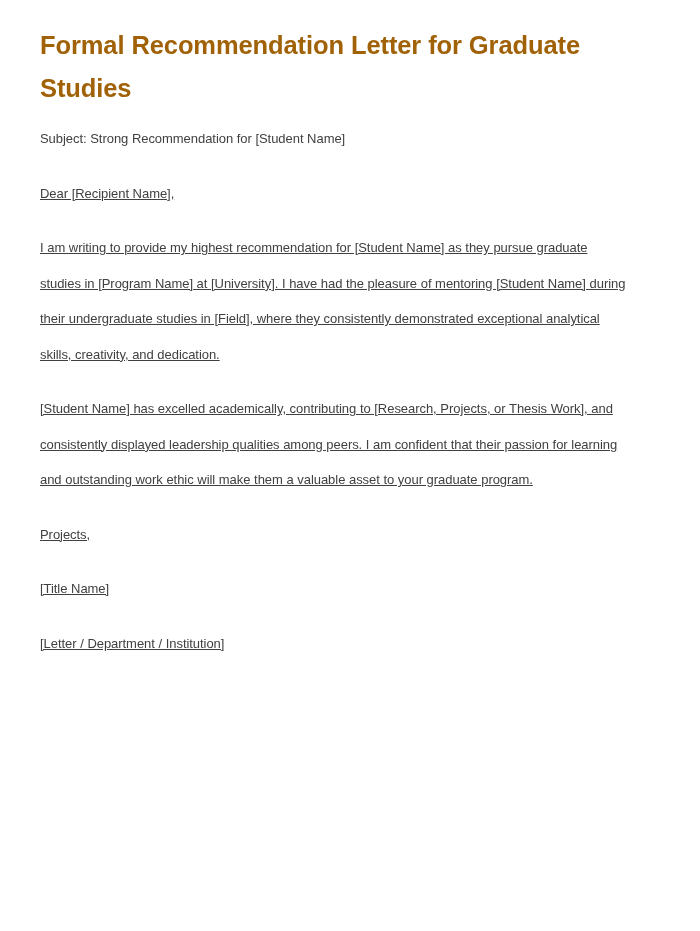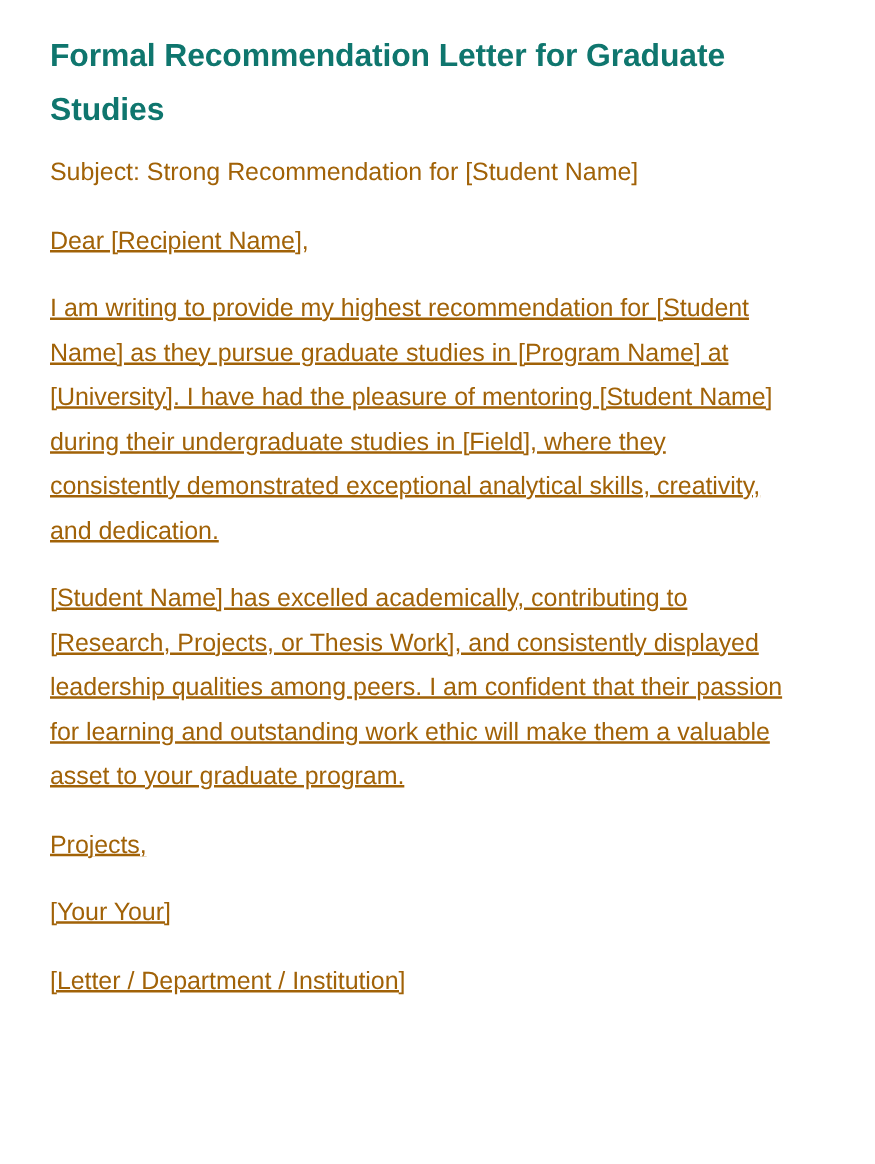--- a/index.html
+++ b/index.html
@@ -31,35 +31,35 @@
   }
 
   .letter-title {
     margin: 0;
     padding: 0;
     padding-top: 24px;
     font-size: 25.5px;
     line-height: 43px;
     font-weight: 700;
     letter-spacing: -0.1px;
-    color: #0f766e;
+    color: #a16207;
     width: 560px;
   }
 
   .letter-body {
     padding-top: 11px;
   }
 
   .letter-para {
     margin: 0;
     padding: 0;
-    font-size: 20px;
+    font-size: 13px;
     line-height: 35.5px;
     font-weight: 400;
-    color: #a16207;
+    color: #404040;
     letter-spacing: -0.05px;
     word-spacing: 0.1px;
   }
 
   .letter-para + .letter-para {
     margin-top: 19px;
     text-decoration: underline;
   }
 </style>
 </head>
@@ -77,21 +77,21 @@
 
       <p class="letter-para">Dear [Recipient Name],</p>
 
       <p class="letter-para">I am writing to provide my highest recommendation for [Student Name] as they pursue graduate studies in [Program Name] at [University]. I have had the pleasure of mentoring [Student Name] during their undergraduate studies in [Field], where they consistently demonstrated exceptional analytical skills, creativity, and dedication.</p>
 
       <p class="letter-para">[Student Name] has excelled academically, contributing to [Research, Projects, or Thesis Work], and consistently displayed leadership qualities among peers. I am confident that their passion for learning and outstanding work ethic will make them a valuable asset to your graduate program.</p>
 
 
       <p class="letter-para">Projects,</p>
 
-      <p class="letter-para">[Your Your]</p>
+      <p class="letter-para">[Title Name]</p>
 
       <p class="letter-para">[Letter / Department / Institution]</p>
 
     </div>
 
   </article>
 
 </div>
 
 </body></html>

